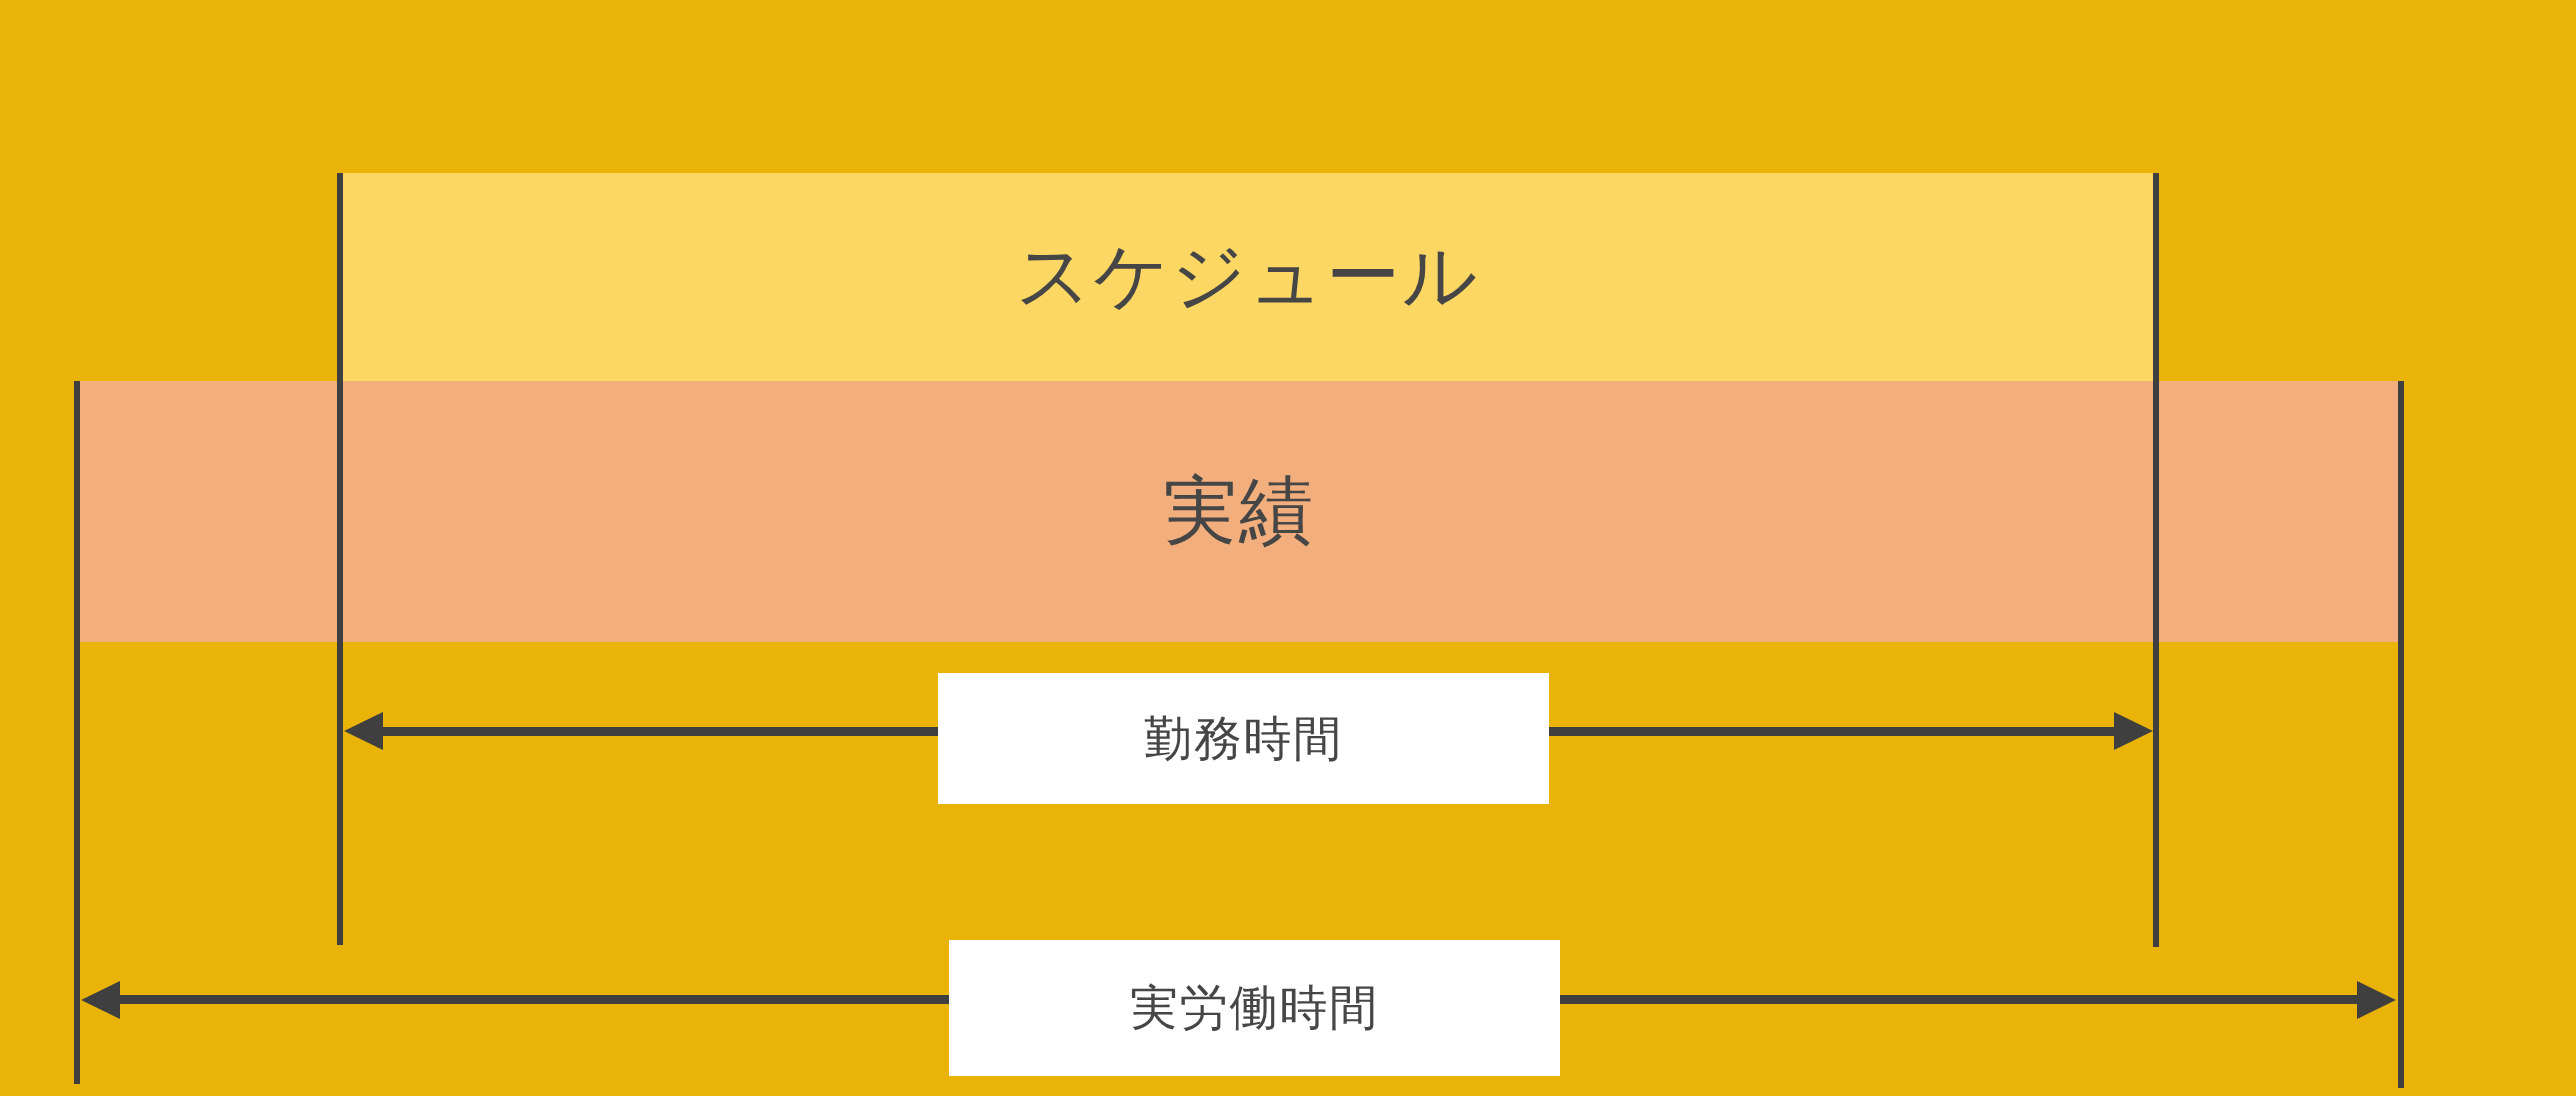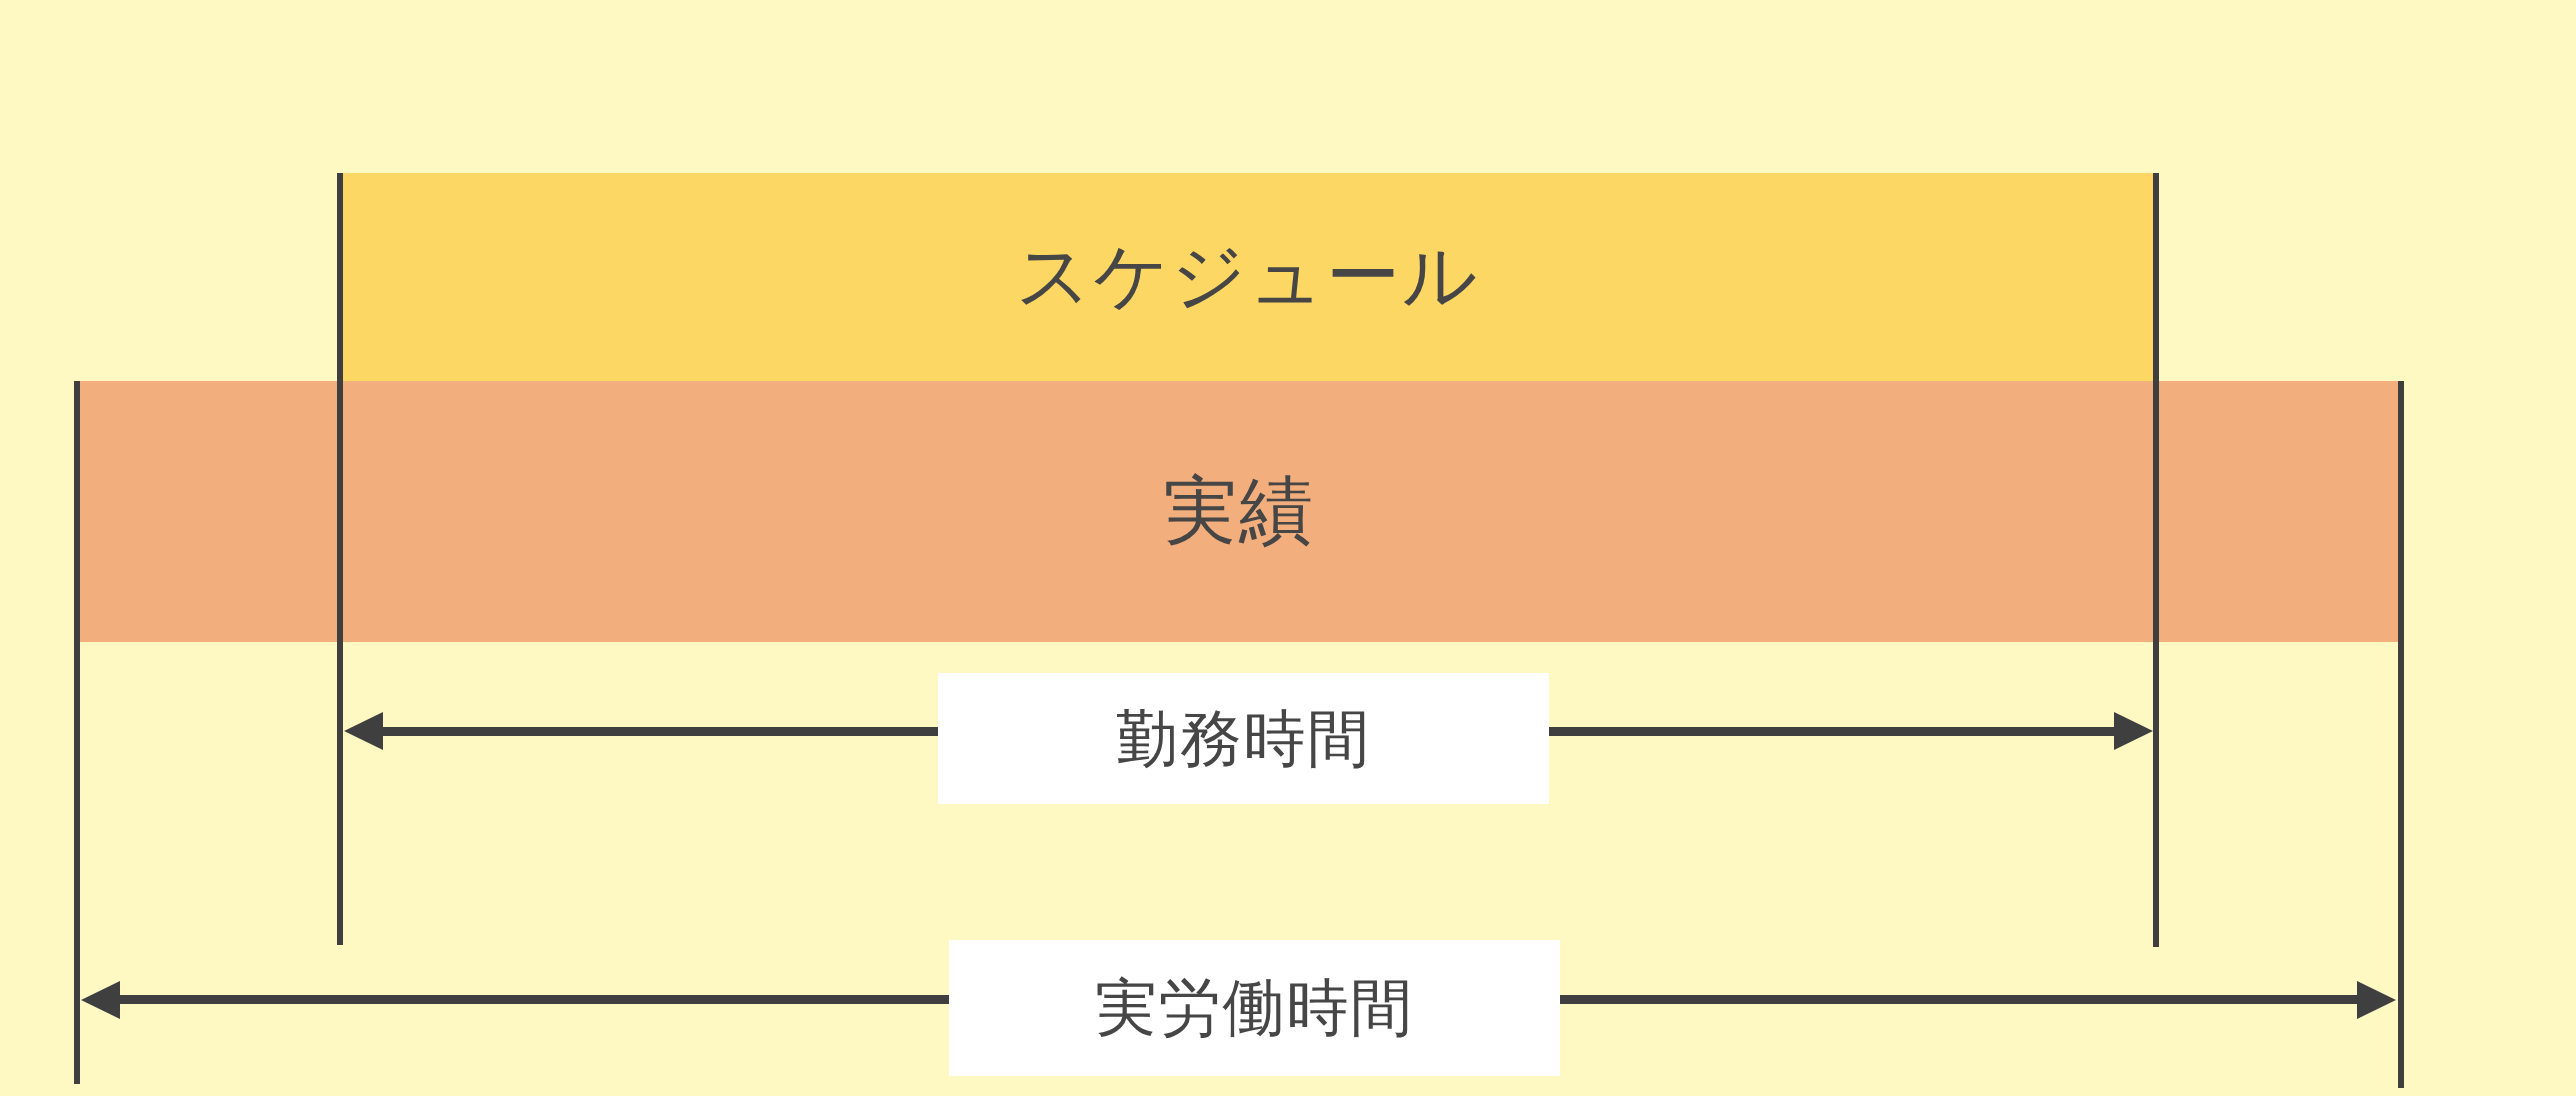--- a/index.html
+++ b/index.html
@@ -4,21 +4,21 @@
 <style>
   html, body {
     margin: 0;
     padding: 0;
     background: #000000;
   }
   .stage {
     position: relative;
     width: 2576px;
     height: 1097px;
-    background: #fef9c3;
+    background: #eab308;
     overflow: hidden;
     font-family: "Liberation Sans", "DejaVu Sans", sans-serif;
   }
   .bar {
     position: absolute;
     display: flex;
     align-items: center;
     justify-content: center;
   }
   .bar-label {
@@ -73,21 +73,21 @@
 
   .label-box {
     position: absolute;
     background: #FFFFFF;
     display: flex;
     align-items: center;
     justify-content: center;
     z-index: 2;
   }
   .label-box-text {
-    font-size: 62px;
+    font-size: 48px;
     color: #464646;
     letter-spacing: 1.8px;
     white-space: nowrap;
   }
   .box-work   { left: 938px; top: 673px;  width: 611px; height: 131px; }
   .box-actual { left: 949px; top: 940px; width: 611px; height: 136px; }
 </style>
 </head>
 <body>
 

